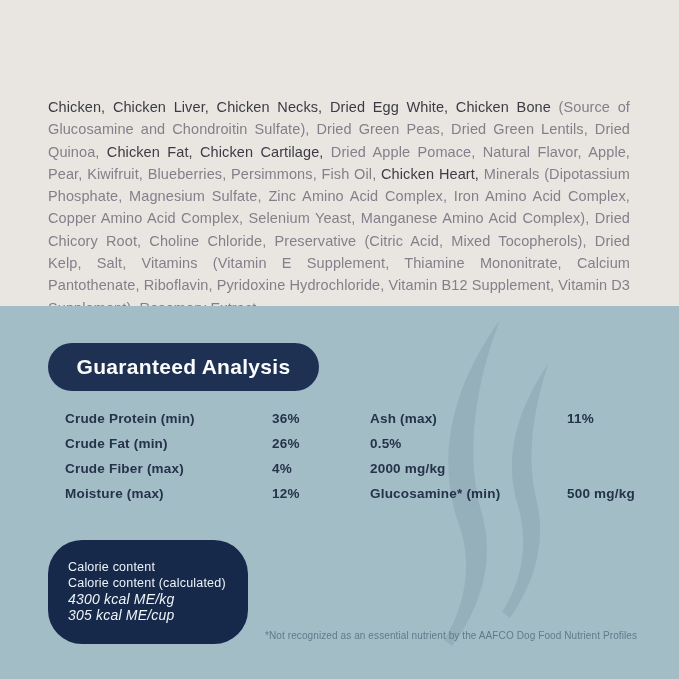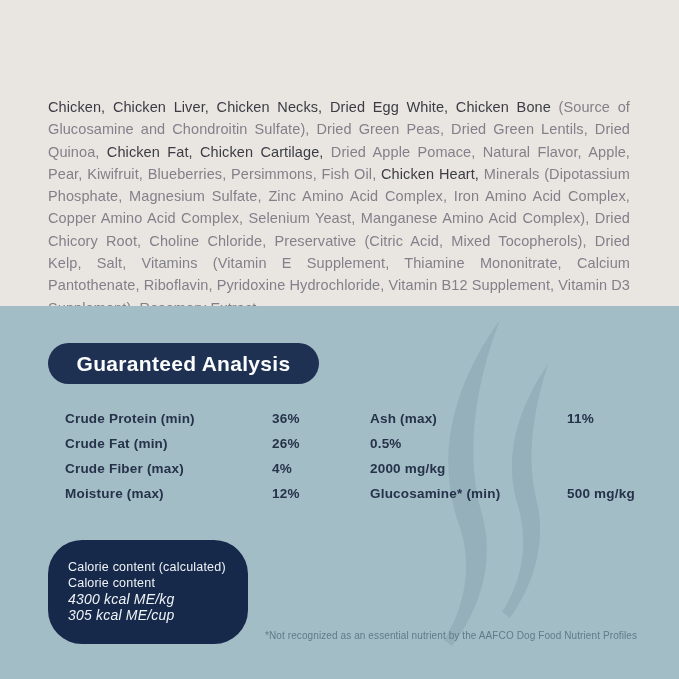--- a/index.html
+++ b/index.html
@@ -40,21 +40,21 @@
     color:var(--body-text,#82808a);letter-spacing:.1px;
   }
   .ingredients b{color:var(--bold-text,#3b3b44);font-weight:400;}
   
   .bottom{
     position:absolute;left:0;top:306px;width:679px;height:373px;
     background:var(--bottom-background,#a3bdc7);
   }
   .watermark{position:absolute;left:0;top:0;pointer-events:none;}
   .pill-dark{
-    left:48px;top:37px;width:271px;height:41px;
+    left:48px;top:37px;width:271px;height:48px;
     background:var(--navy-pill,#1e3152);
   }
   .pill-dark span{
     color:#fbfcfd;font-size:21px;font-weight:700;letter-spacing:.3px;
   }
   .table{position:absolute;top:100px;left:0;width:679px;}
   .col{position:absolute;top:0;margin-left:12px;}
   .col-left{left:53px;width:300px;}
   .col-right{left:358px;width:310px;}
   .a-row{
@@ -129,22 +129,22 @@
             <span>2000 mg/kg</span>
           </div>
           <div class="a-row">
             <span>Glucosamine* (min)</span>
             <span>500 mg/kg</span>
           </div>
         </div>
     </div>
 
     <div class="calorie-box">
+      <div class="cal-title">Calorie content</div>
       <div class="cal-title">Calorie content (calculated)</div>
-      <div class="cal-title">Calorie content</div>
       <div class="cal-values">
         <div class="cal-value">4300 kcal ME/kg</div>
         <div class="cal-value">305 kcal ME/cup</div>
       </div>
     </div>
 
     <div class="footnote">*Not recognized as an essential nutrient by the AAFCO Dog Food Nutrient Profiles</div>
   </section>
 </div>
 

